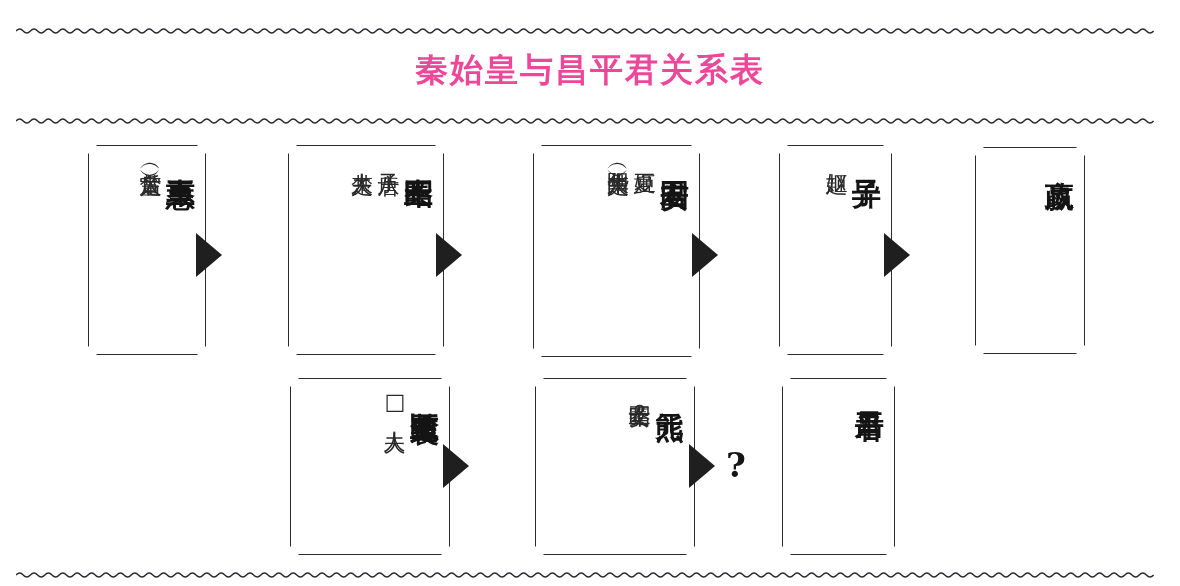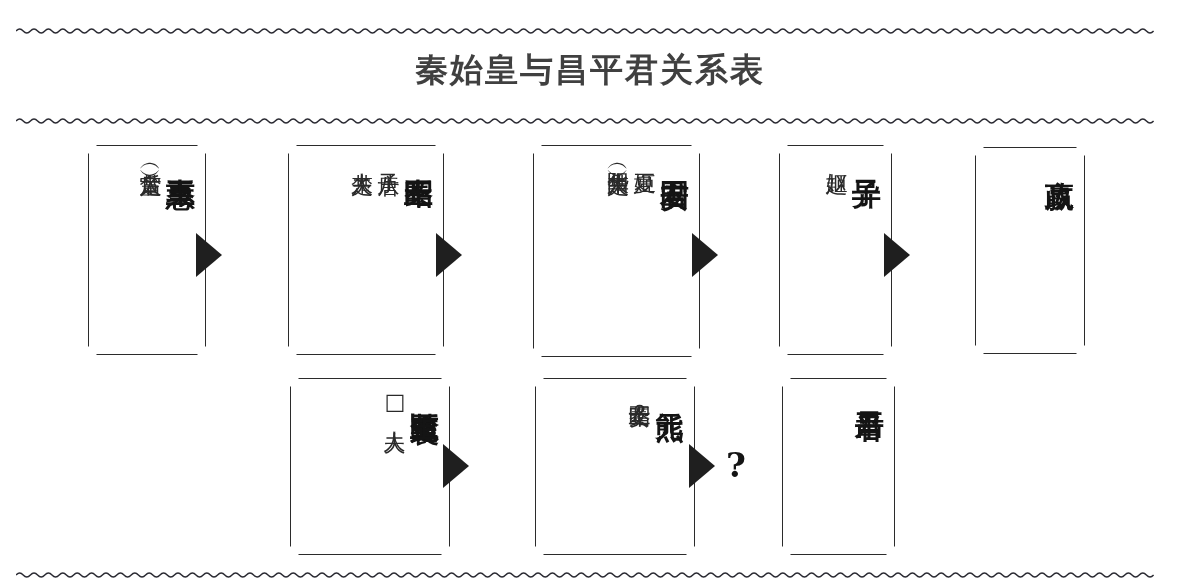--- a/index.html
+++ b/index.html
@@ -33,21 +33,21 @@
   #title {
     position: absolute;
     left: 0;
     top: 48px;
     width: 1180px;
     text-align: center;
     font-family: "DejaVu Serif", "Liberation Serif", serif;
     font-weight: 700;
     font-size: 33px;
     letter-spacing: 2px;
-    color: #404040;
+    color: #ec4899;
   }
 
   
   .node {
     position: absolute;
     box-sizing: border-box;
     background: #ffffff;
     border: 1.6px solid #2b2b2b;
     
     -webkit-clip-path: polygon(

